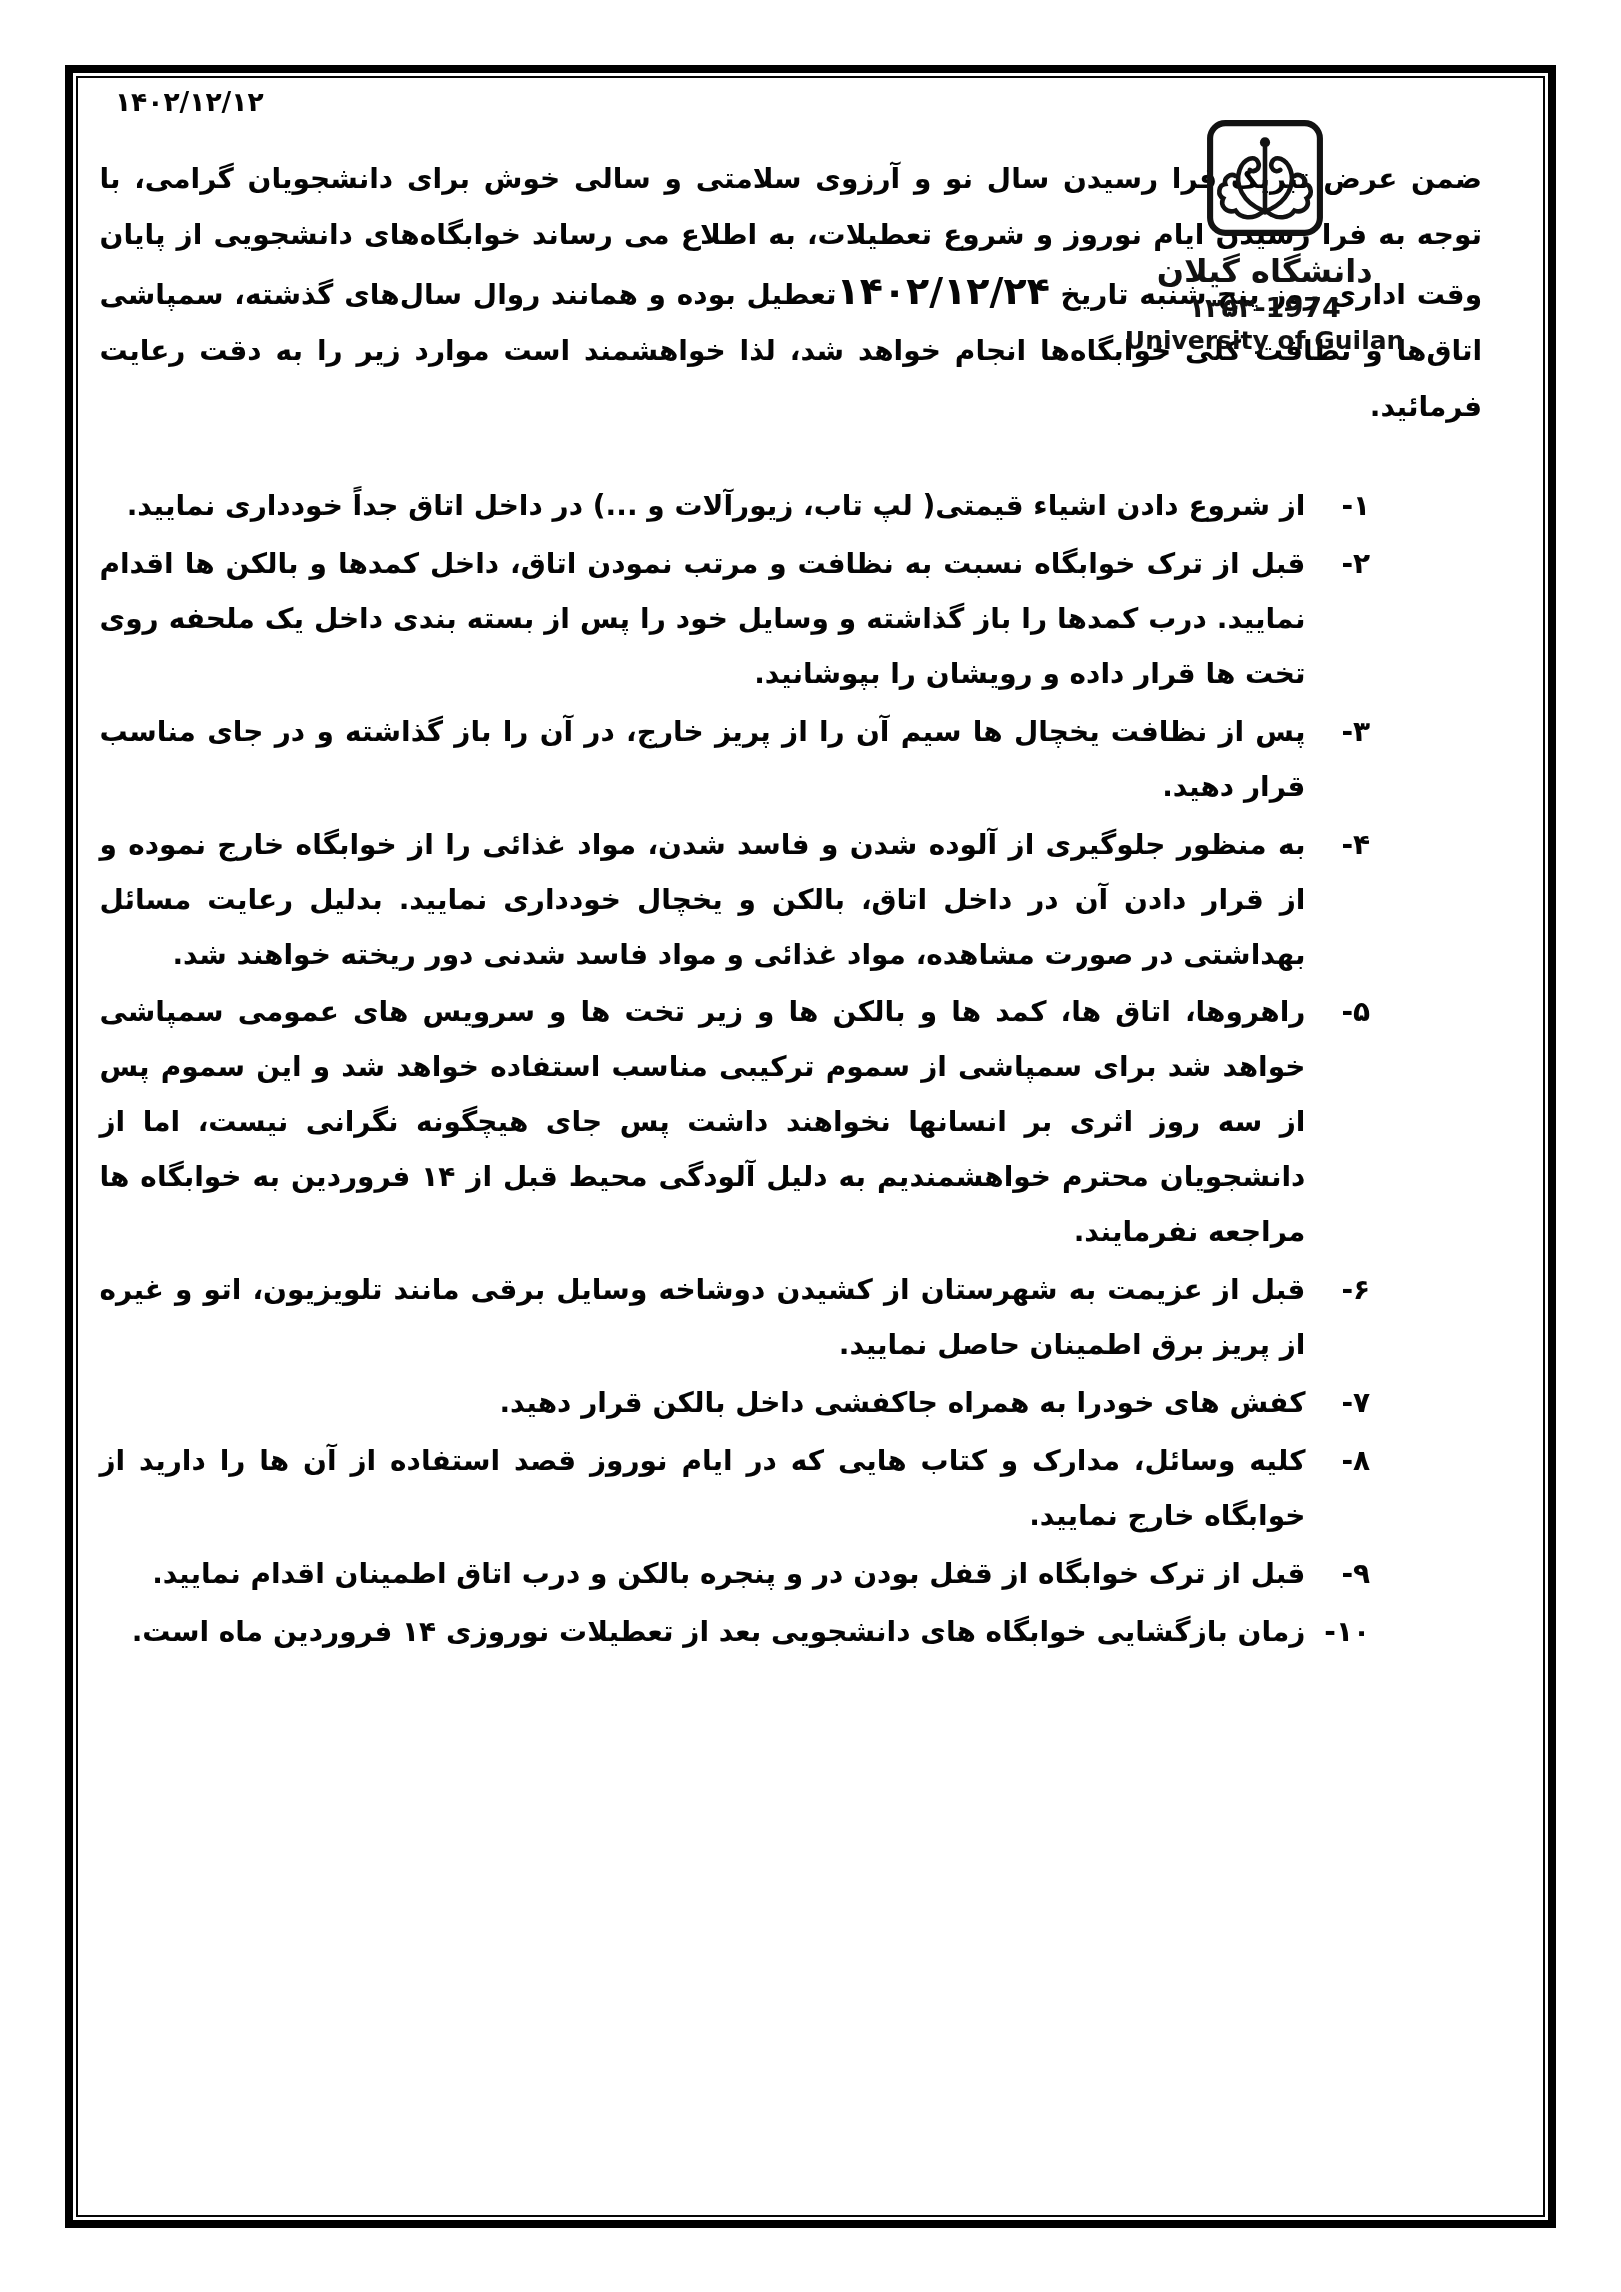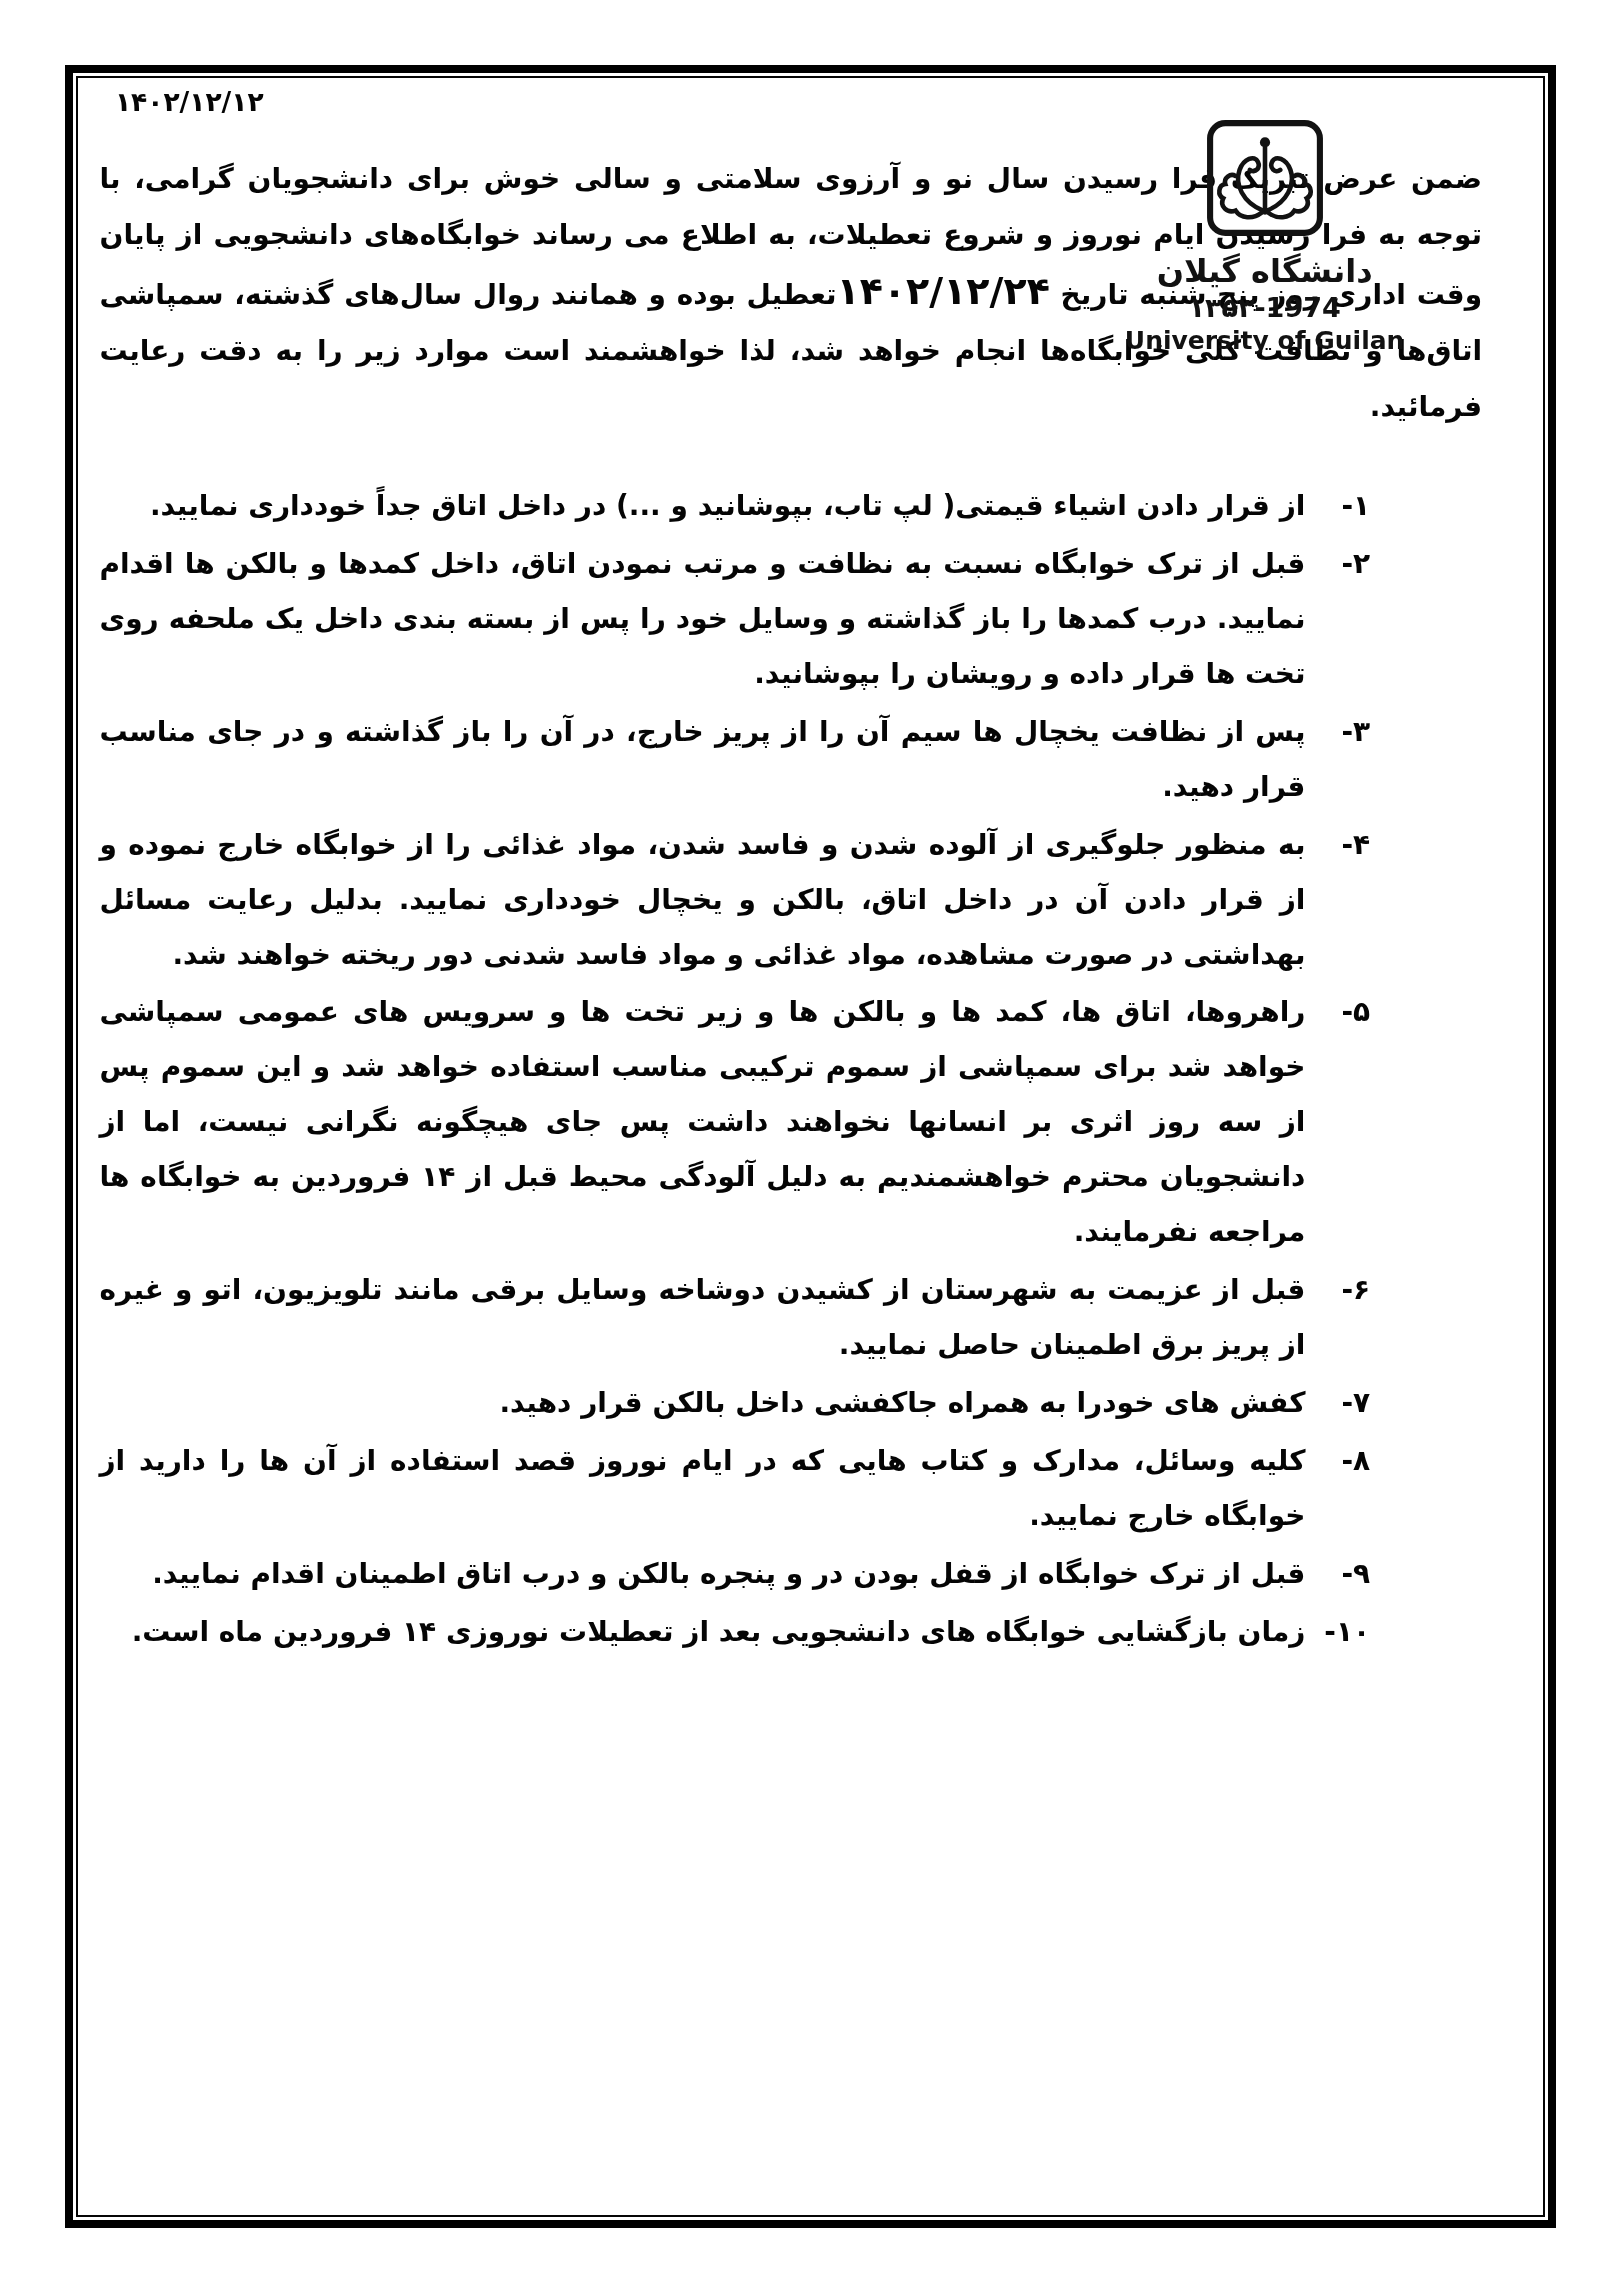--- a/index.html
+++ b/index.html
@@ -112,21 +112,21 @@
         <div class="years" dir="ltr">۱۳۵۳-1974</div>
         <div class="name-en" dir="ltr">University of Guilan</div>
       </div>
 
 
       <p class="intro"><span>ضمن عرض تبریک فرا رسیدن سال نو و آرزوی سلامتی و سالی خوش برای دانشجویان گرامی، با توجه به فرا رسیدن ایام نوروز و شروع تعطیلات، به اطلاع می رساند خوابگاه‌های دانشجویی از پایان وقت اداری روز پنج شنبه تاریخ </span><strong class="bigdate">۱۴۰۲/۱۲/۲۴</strong><span>تعطیل بوده و همانند روال سال‌های گذشته، سمپاشی اتاق‌ها و نظافت کلی خوابگاه‌ها انجام خواهد شد، لذا خواهشمند است موارد زیر را به دقت رعایت فرمائید.</span></p>
 
       <div class="list">
         <div class="item">
           <span class="marker">۱-</span>
-          <span class="itext">از قرار دادن اشیاء قیمتی( لپ تاب، بپوشانید و ...) در داخل اتاق جداً خودداری نمایید.</span>
+          <span class="itext">از شروع دادن اشیاء قیمتی( لپ تاب، زیورآلات و ...) در داخل اتاق جداً خودداری نمایید.</span>
         </div>
         <div class="item">
           <span class="marker">۲-</span>
           <span class="itext">قبل از ترک خوابگاه نسبت به نظافت و مرتب نمودن اتاق، داخل کمدها و بالکن ها اقدام نمایید. درب کمدها را باز گذاشته و وسایل خود را پس از بسته بندی داخل یک ملحفه روی تخت ها قرار داده و رویشان را بپوشانید.</span>
         </div>
         <div class="item">
           <span class="marker">۳-</span>
           <span class="itext">پس از نظافت یخچال ها سیم آن را از پریز خارج، در آن را باز گذاشته و در جای مناسب قرار دهید.</span>
         </div>
         <div class="item">

